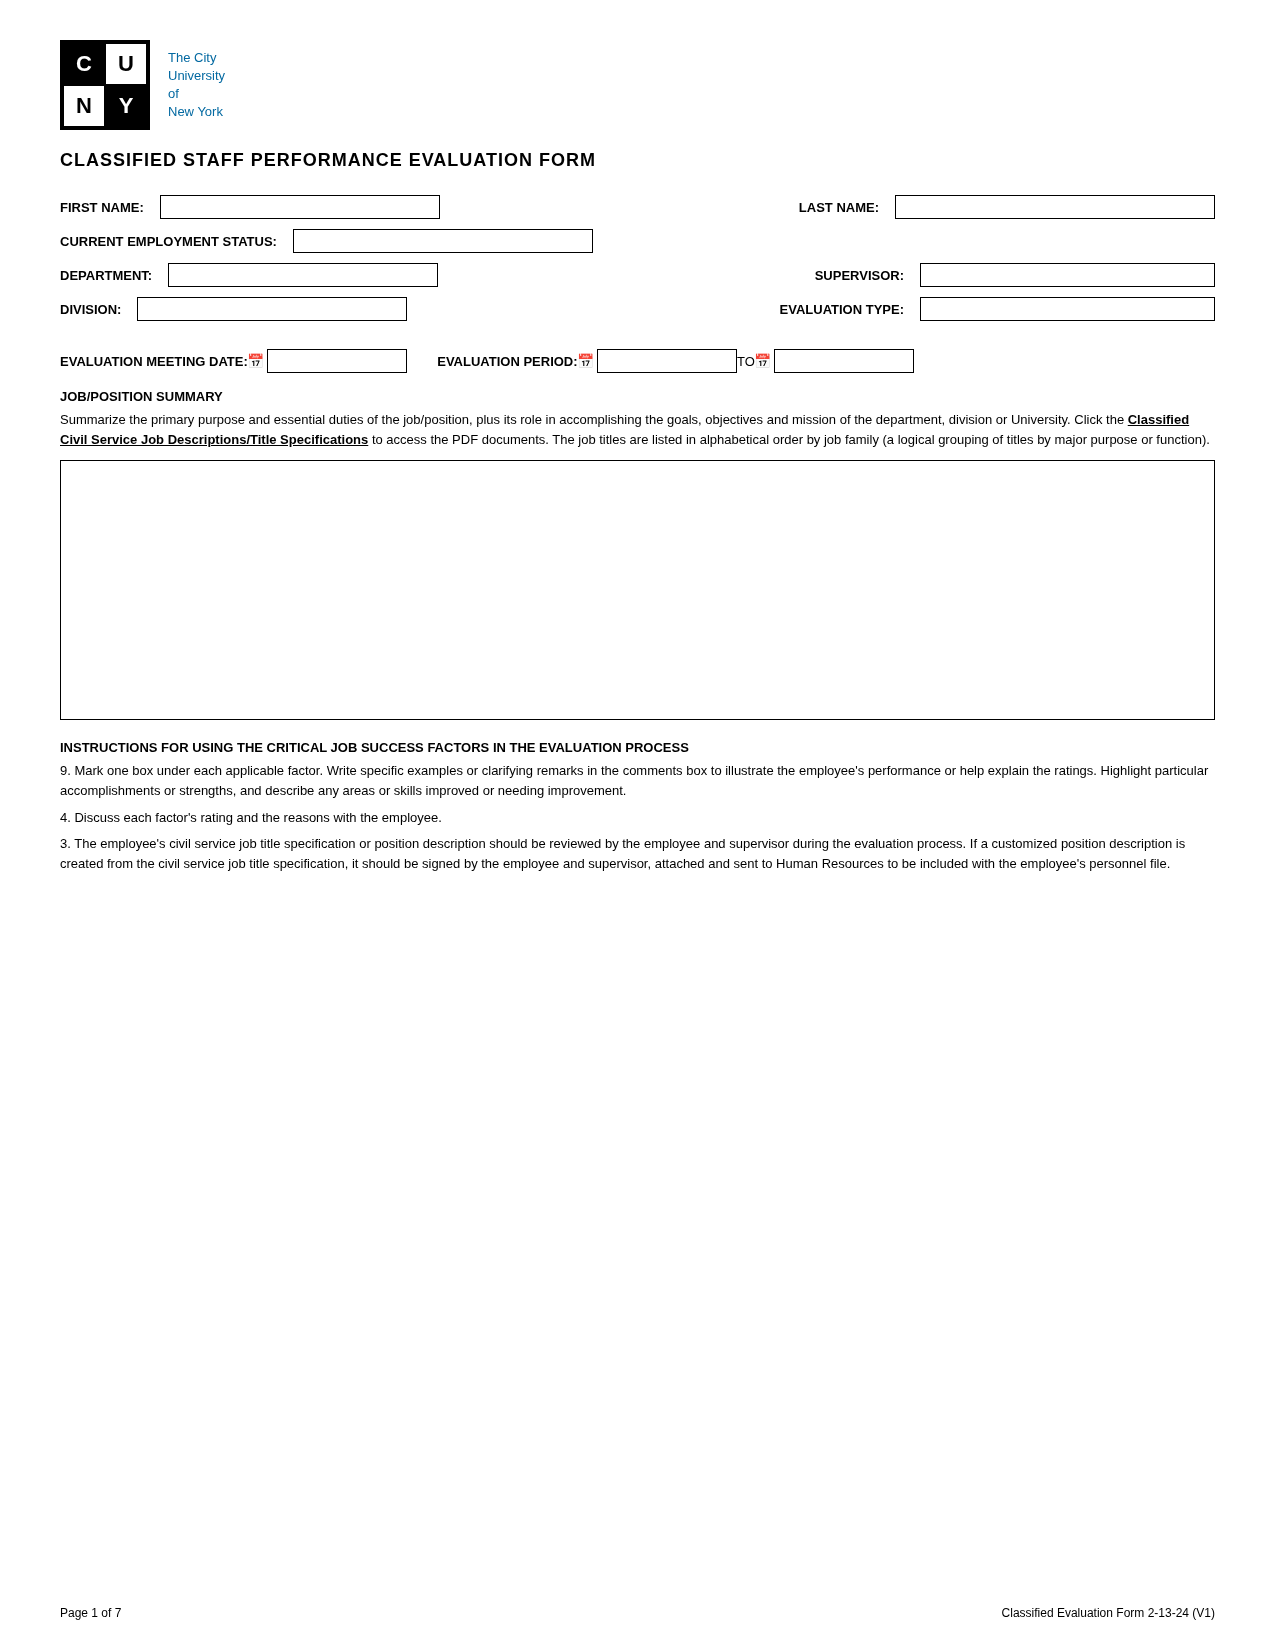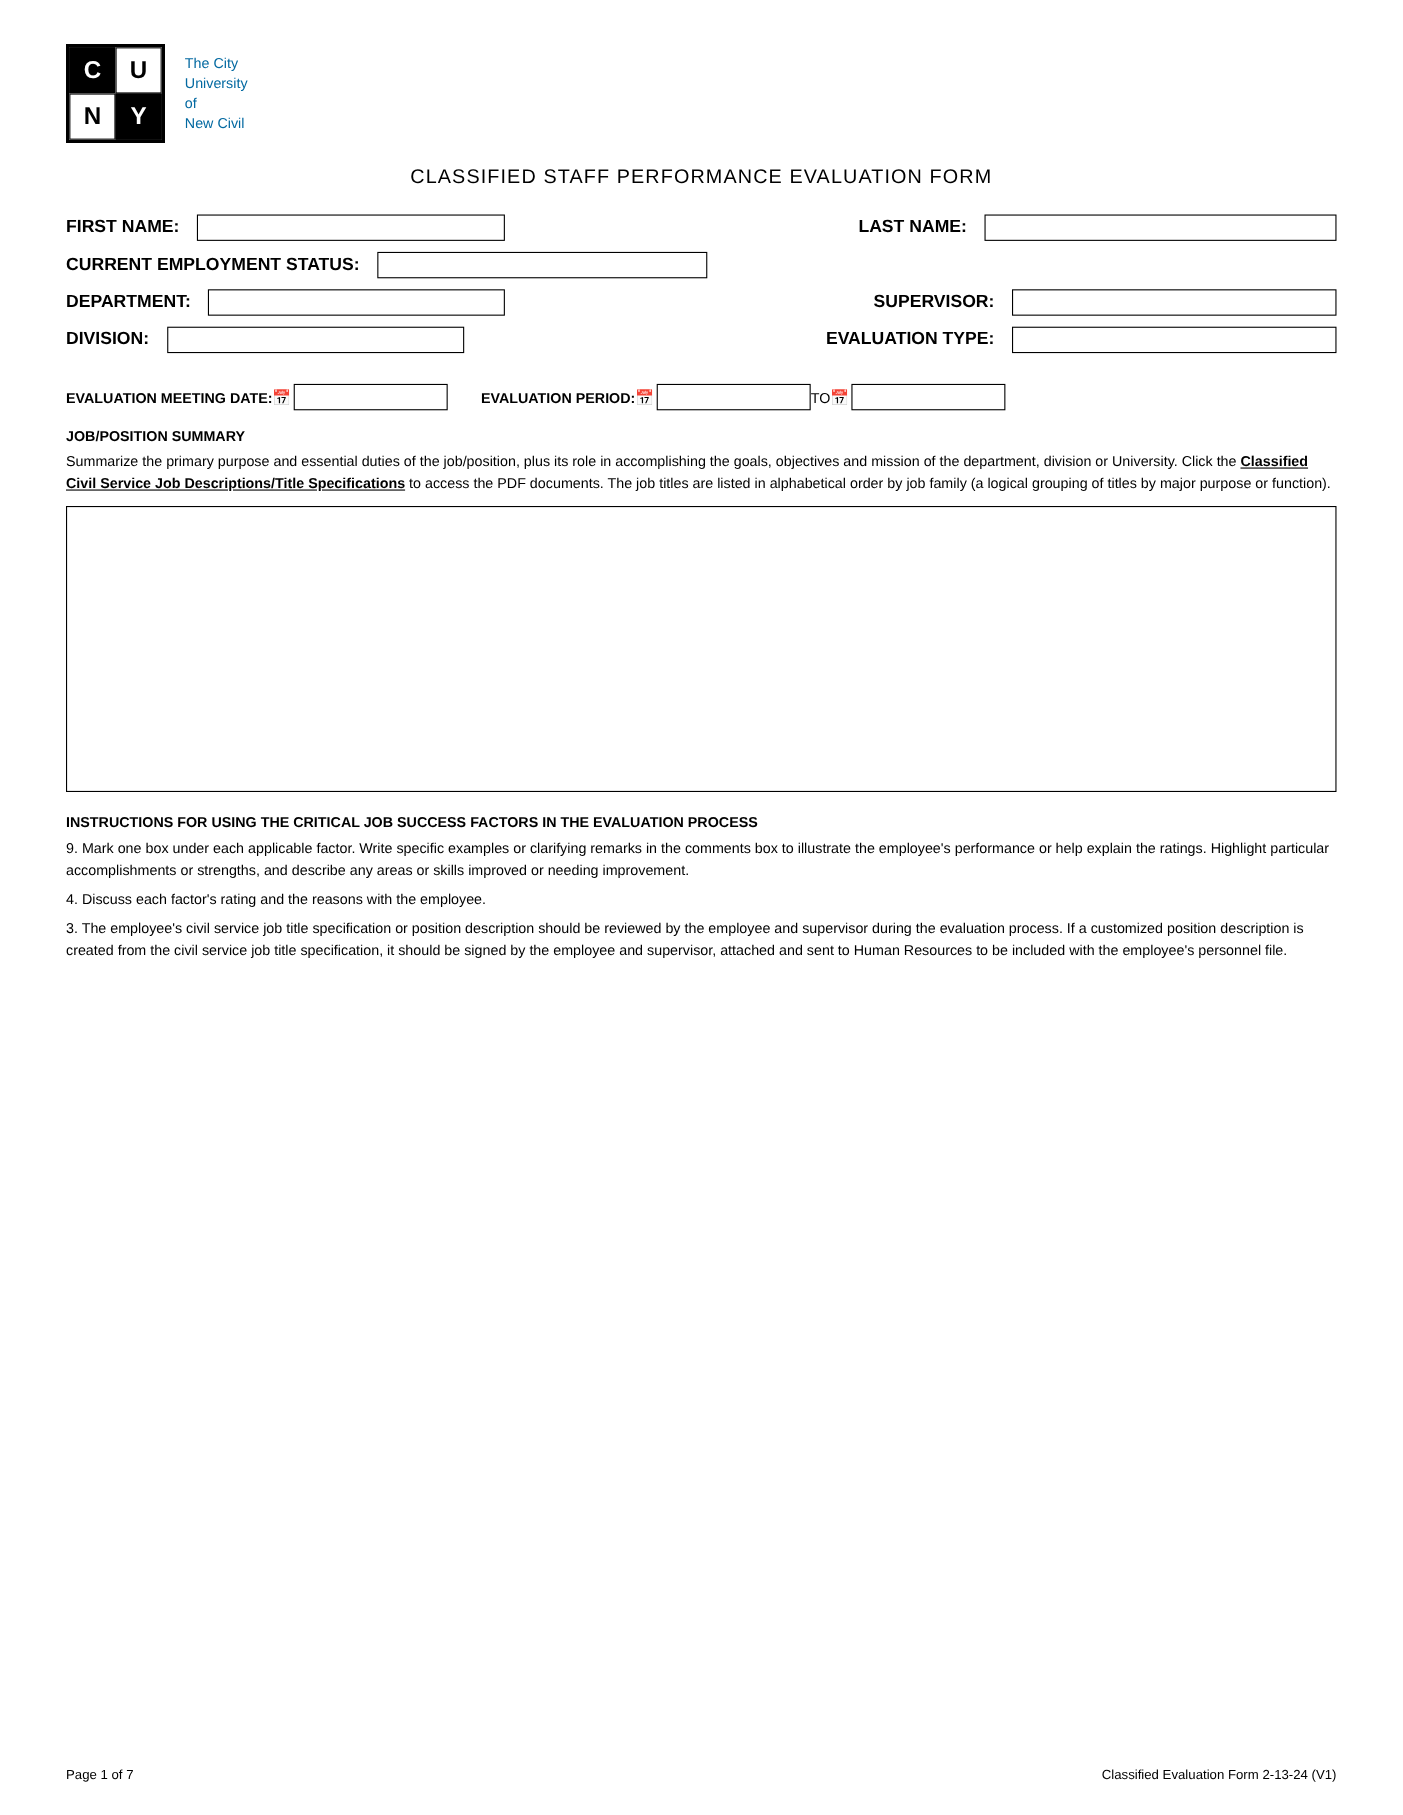--- a/index.html
+++ b/index.html
@@ -63,39 +63,38 @@
 
     .logo-text {
       margin-left: 8px;
       font-size: 13px;
       line-height: 1.4;
       color: #0369a1;
     }
 
     
     .form-title {
-      text-align: center;
       font-size: 18px;
-      font-weight: 400;
+      font-weight: 700;
       letter-spacing: 1px;
       margin-bottom: 24px;
       text-transform: uppercase;
     }
 
     
     .form-row {
       display: flex;
       align-items: center;
       margin-bottom: 10px;
       gap: 16px;
     }
 
     .field-label {
       font-weight: 900;
-      font-size: 16px;
+      font-size: 13px;
       white-space: nowrap;
       text-transform: uppercase;
     }
 
     input[type="text"] {
       border: 1.5px solid #000;
       height: 24px;
       padding: 2px 4px;
       font-size: 12px;
       font-family: Arial, Helvetica, sans-serif;
@@ -186,21 +185,21 @@
         <div class="logo-cell dark">C</div>
         <div class="logo-cell">U</div>
         <div class="logo-cell">N</div>
         <div class="logo-cell dark">Y</div>
       </div>
     </div>
     <div class="logo-text">
       <div>The City</div>
       <div>University</div>
       <div>of</div>
-      <div>New Civil</div>
+      <div>New York</div>
     </div>
   </div>
 
   <div class="form-title">CLASSIFIED STAFF PERFORMANCE EVALUATION FORM</div>
 
   <div class="form-row">
     <span class="field-label">FIRST NAME:</span>
     <input type="text" class="input-long" style="width: 280px; flex: 0 0 auto;">
     <span style="flex:1;"></span>
     <span class="field-label">LAST NAME:</span>

